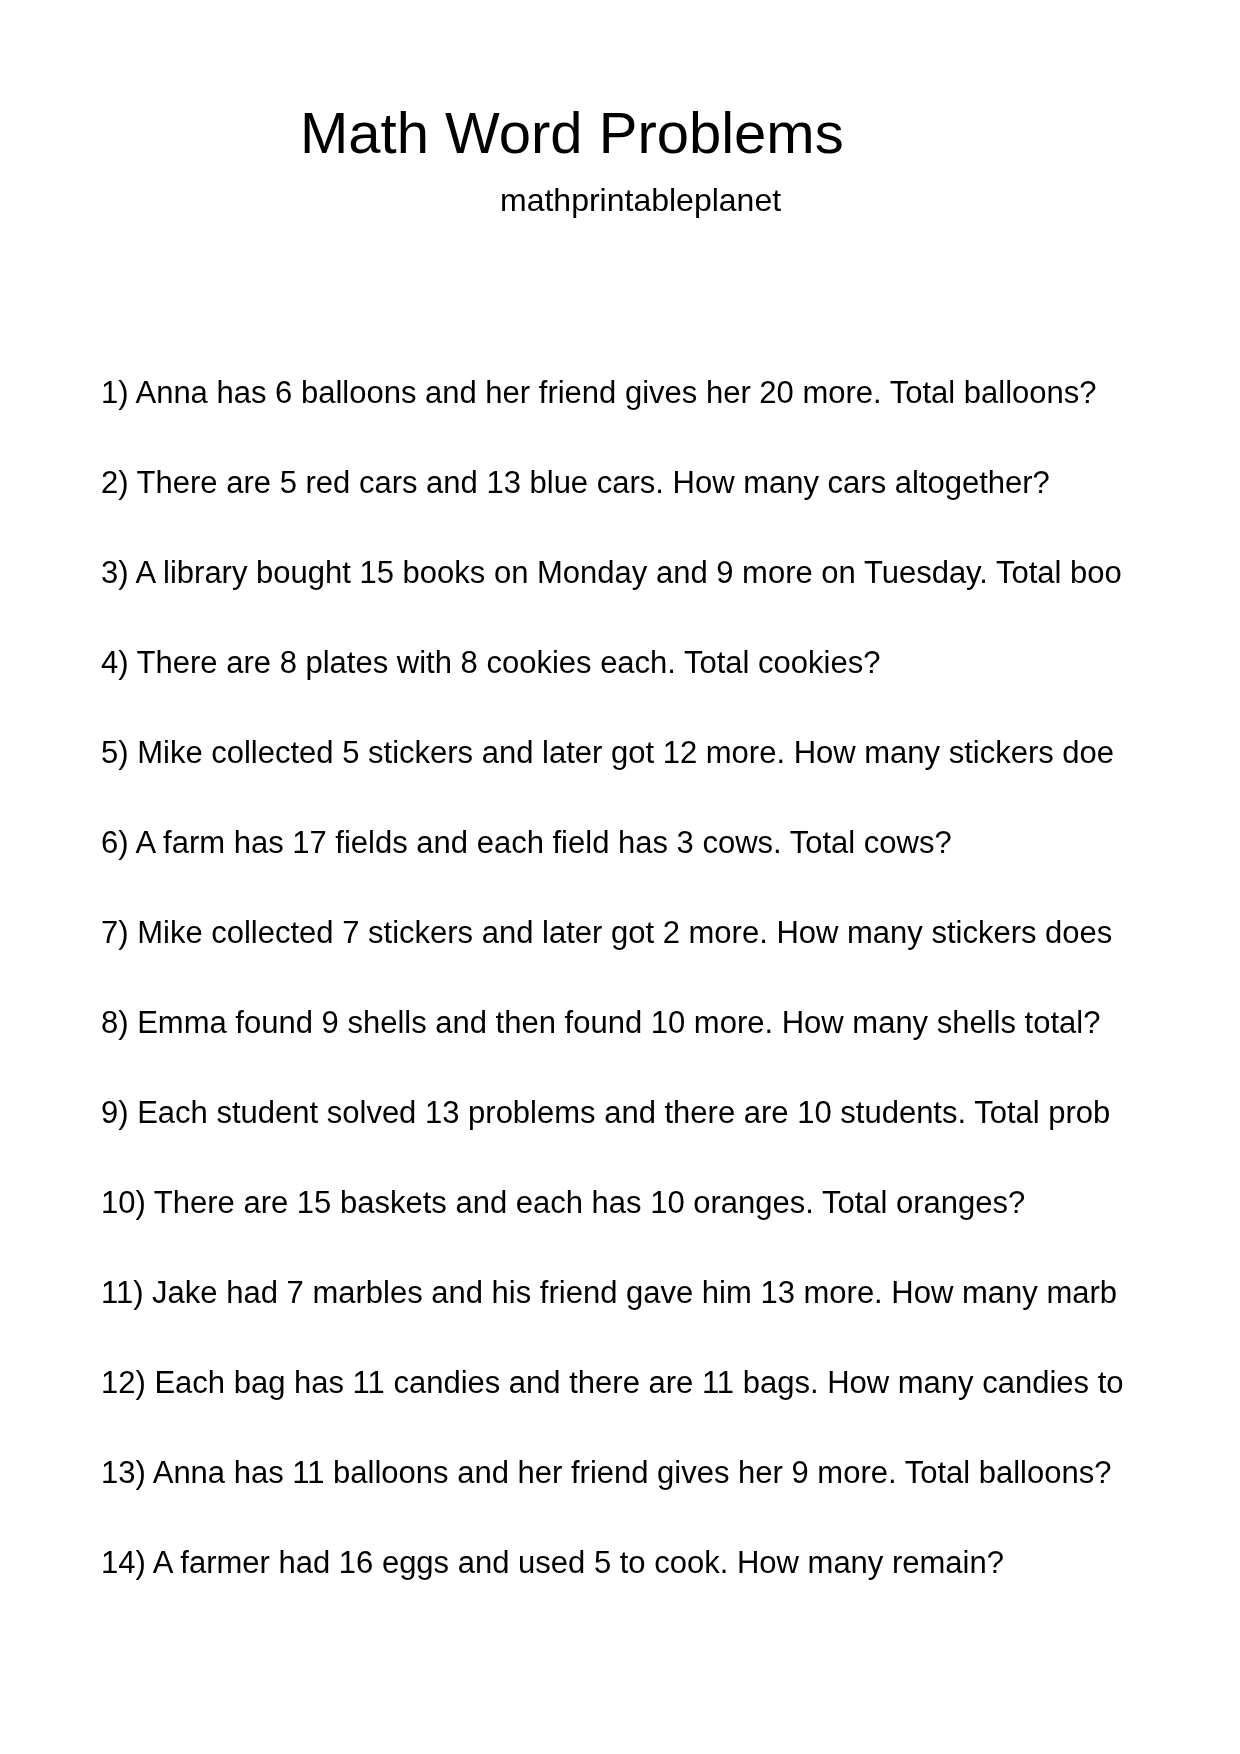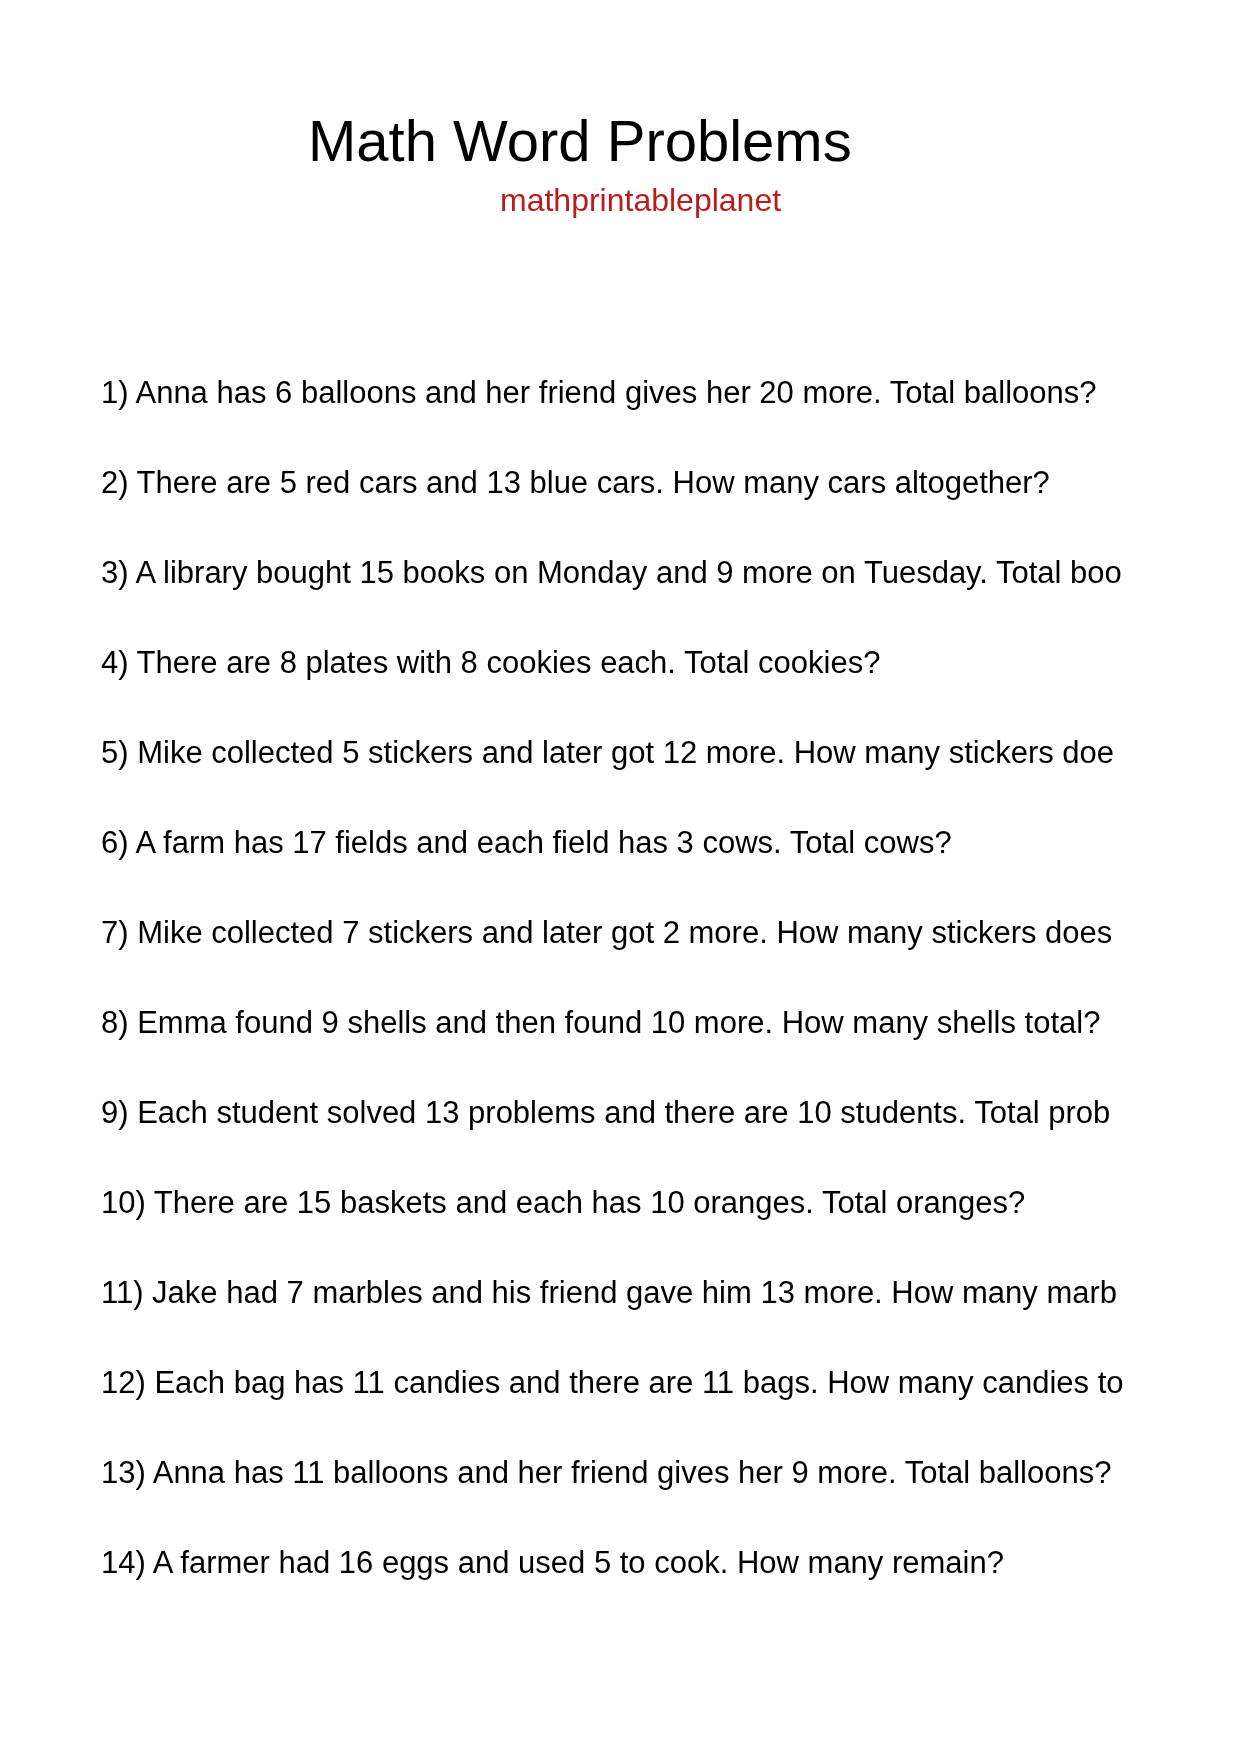--- a/index.html
+++ b/index.html
@@ -1,18 +1,18 @@
 <!DOCTYPE html>
 <html><head>
 <meta charset="utf-8">
 <style>
   html, body { margin:0; padding:0; background:#ffffff; }
   body { width:1240px; height:1754px; position:relative; overflow:hidden; font-family:"Liberation Sans", sans-serif; color:#000; }
-  .title { position:absolute; left:300px; top:98px; font-size:58px; line-height:70px; white-space:nowrap; margin:8px; font-weight:normal; }
-  .subtitle { position:absolute; left:500px; top:180px; font-size:32px; line-height:40px; color:#b91c1c; white-space:nowrap; }
+  .title { position:absolute; left:300px; top:98px; font-size:58px; line-height:70px; white-space:nowrap; margin:0; font-weight:normal; }
+  .subtitle { position:absolute; left:500px; top:180px; font-size:32px; line-height:40px; color:#000000; white-space:nowrap; }
   .problems { position:absolute; left:101px; top:348px; width:1300px; margin:0; padding:0; list-style:none; }
   .problem { font-size:31px; line-height:90px; height:90px; white-space:nowrap; margin-top:-0px; }
 </style>
 </head>
 <body>
 
 <h1 class="title">Math Word Problems</h1>
 <div class="subtitle">mathprintableplanet</div>
 
 <ol class="problems">

